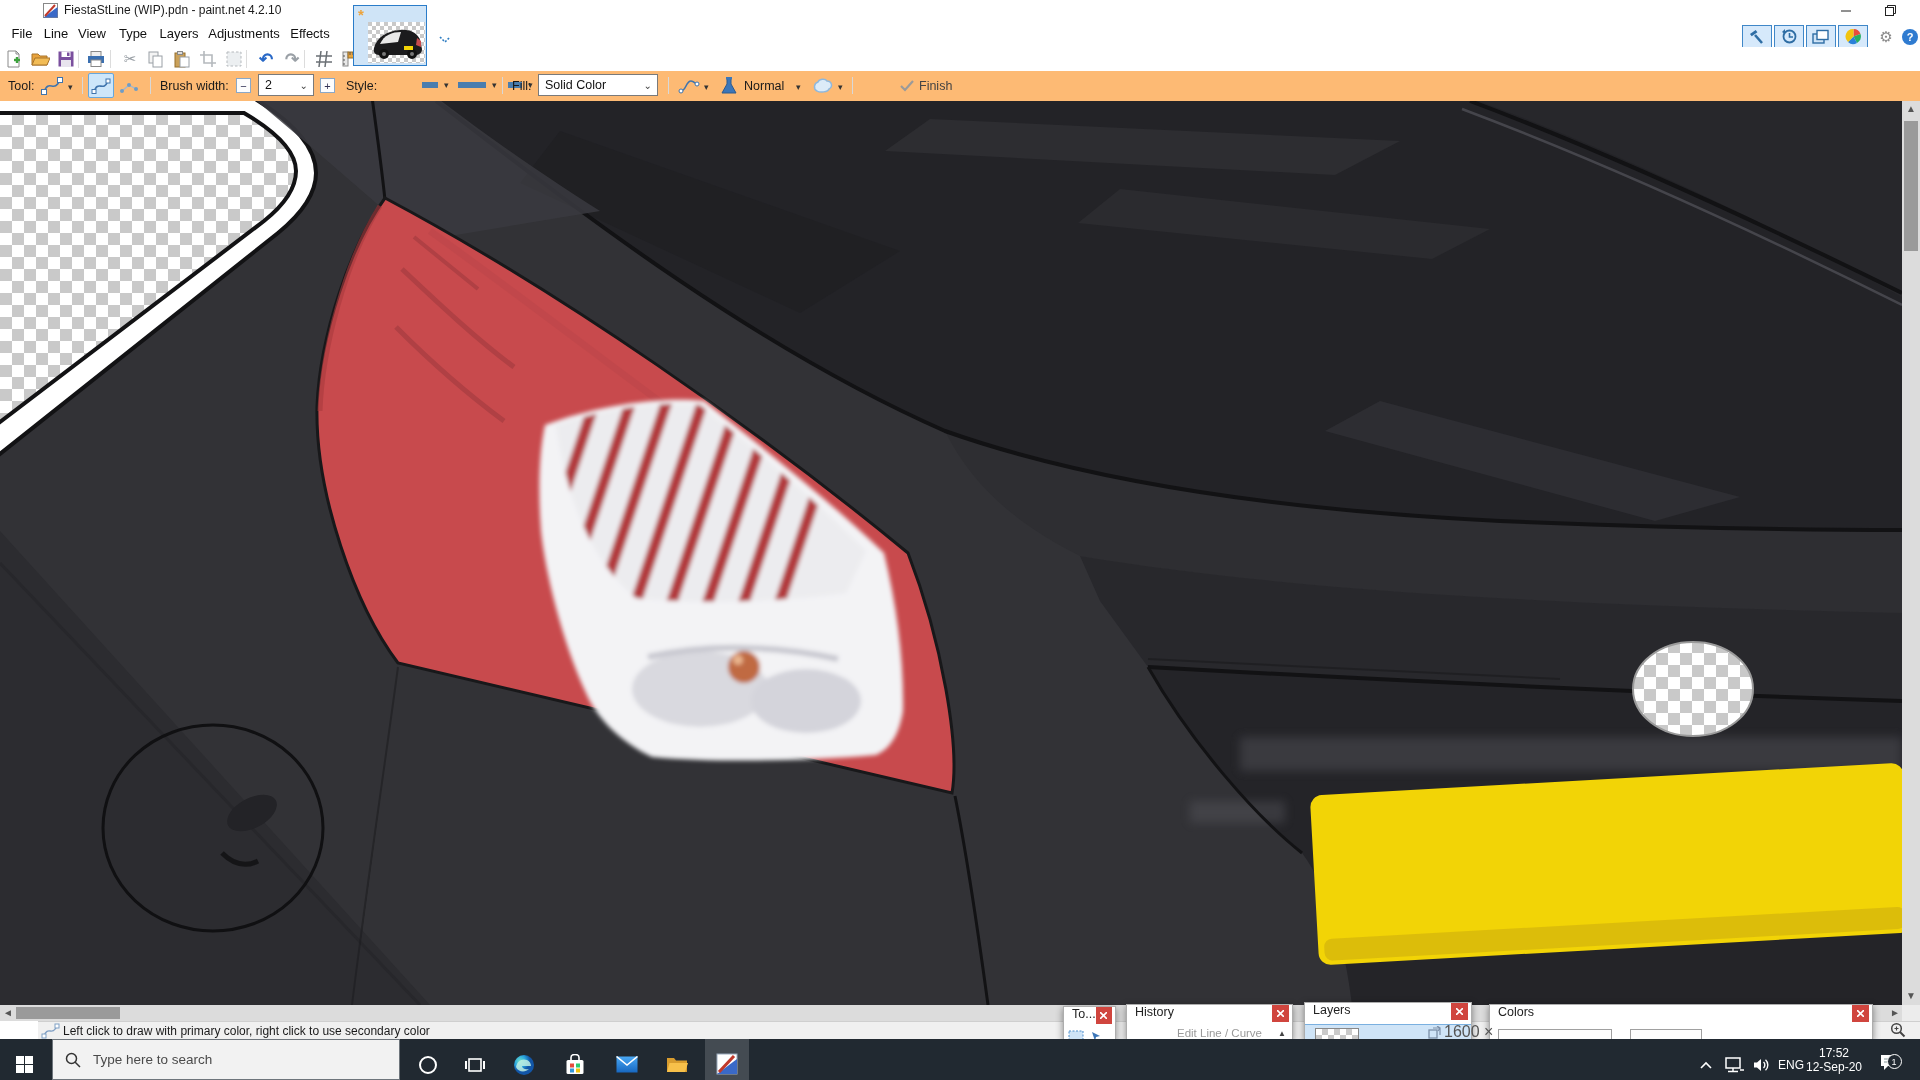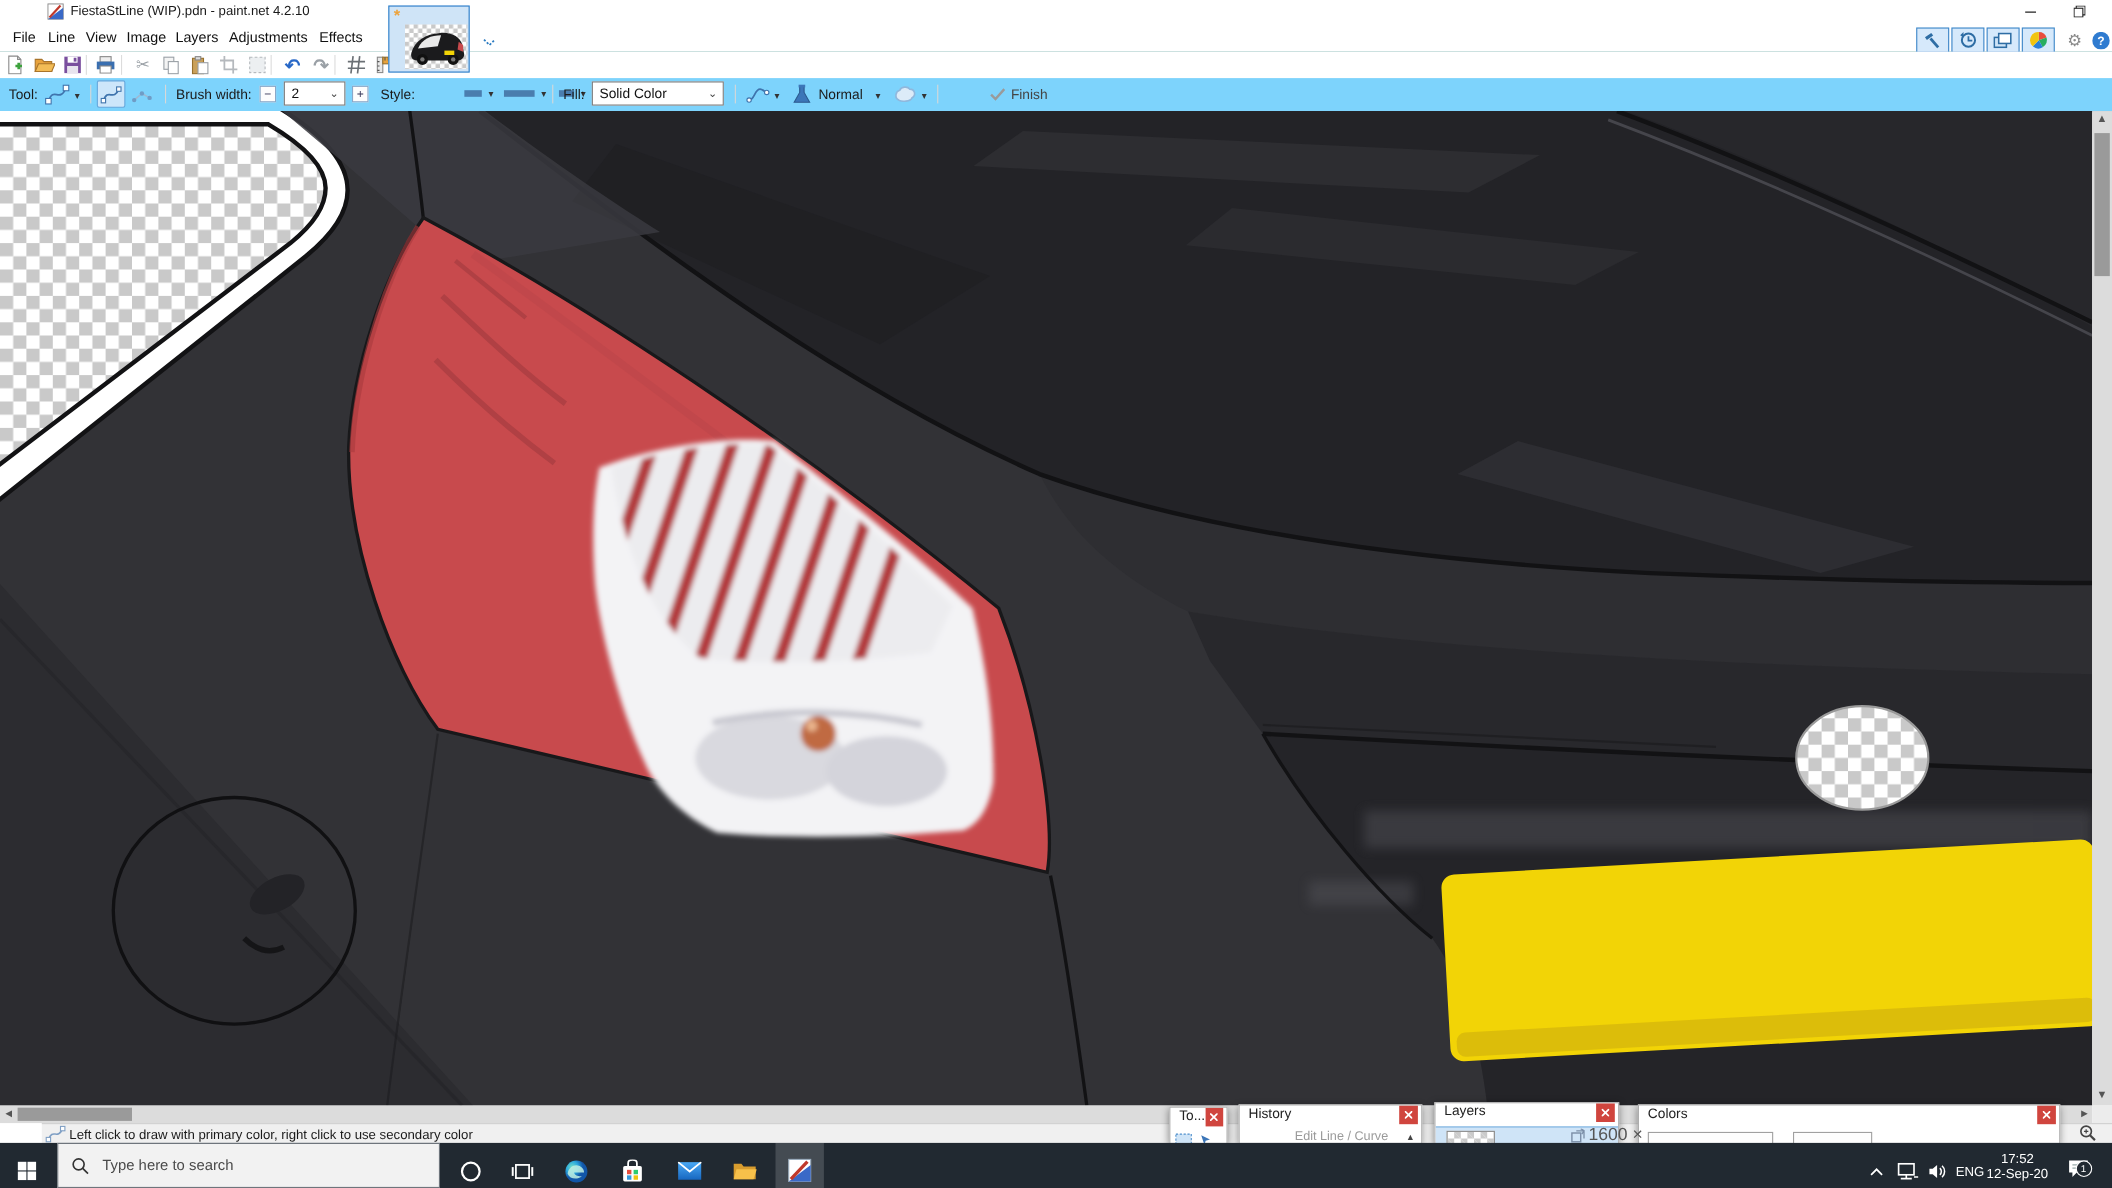--- a/index.html
+++ b/index.html
@@ -10,21 +10,21 @@
   
   #titlebar{left:0;top:0;width:1920px;height:21px;background:#fff;}
   #title-text{font-size:12px;color:#1a1a1a;}
   .winbtn{width:45px;height:21px;display:flex;align-items:center;justify-content:center;}
   #menubar{left:0;top:21px;width:1920px;height:26px;background:#fff;border-bottom:6px solid #0f766e;}
   .menu-item{position:absolute;top:0;height:25px;display:flex;align-items:center;justify-content:center;
              font-size:13px;color:#111;}
   #toolbar{left:0;top:47px;width:1920px;height:24px;background:#fff;}
   .tbico{position:absolute;top:1px;width:24px;height:22px;display:flex;align-items:center;justify-content:center;}
   .tsep{position:absolute;top:3px;width:1px;height:18px;background:#dcdcdc;}
-  #optionsbar{left:0;top:71px;width:1920px;height:30px;background:#7dd3fc;border-bottom:1px solid #c2c2c2;}
+  #optionsbar{left:0;top:71px;width:1920px;height:30px;background:#fdba74;border-bottom:1px solid #c2c2c2;}
   .opt-label{position:absolute;top:0;height:29px;display:flex;align-items:center;font-size:12.5px;color:#1a1a1a;}
   .combo{position:absolute;top:3px;height:22px;border:1px solid #7a7a7a;background:#fff;display:flex;
          align-items:center;font-size:12.5px;color:#111;padding-left:6px;box-sizing:border-box;}
   .combo .chev{margin-left:auto;margin-right:5px;color:#444;font-size:10px;}
   .mini-btn{position:absolute;top:7px;width:15px;height:15px;border:1px solid #8aa8c8;background:#fdfdfd;
             display:flex;align-items:center;justify-content:center;font-size:11px;color:#335;box-sizing:border-box;}
   .toolbtn{position:absolute;top:2px;width:26px;height:25px;border:1px solid transparent;border-radius:2px;
            display:flex;align-items:center;justify-content:center;box-sizing:border-box;}
   .toolbtn.sel{background:#cde6fa;border-color:#66a7dc;}
   .osep{position:absolute;top:6px;width:1px;height:17px;background:#d8d8d8;}
@@ -104,21 +104,21 @@
           <line x1="0" y1="0" x2="10" y2="10" stroke="#222"></line>
           <line x1="10" y1="0" x2="0" y2="10" stroke="#222"></line>
         </svg>
     </div>
   </div>
 
   <div class="abs" id="menubar">
     <div class="menu-item" style="left:6px;width:32px">File</div>
     <div class="menu-item" style="left:40px;width:32px">Line</div>
     <div class="menu-item" style="left:74px;width:36px">View</div>
-    <div class="menu-item" style="left:112px;width:42px">Image</div>
+    <div class="menu-item" style="left:112px;width:42px">Type</div>
     <div class="menu-item" style="left:156px;width:46px">Layers</div>
     <div class="menu-item" style="left:204px;width:80px">Adjustments</div>
     <div class="menu-item" style="left:286px;width:48px">Effects</div>
   </div>
 
   <div class="abs ptog" style="left:1742px">
     <svg width="18" height="16" viewBox="0 0 18 16">
         <path d="M2,3 L9,3 L9,6 L2,6 Z" fill="#2e6da4" transform="rotate(-35 5 4)"></path>
         <line x1="7" y1="6" x2="14" y2="14" stroke="#2e6da4" stroke-width="2.5"></line>
       </svg>

